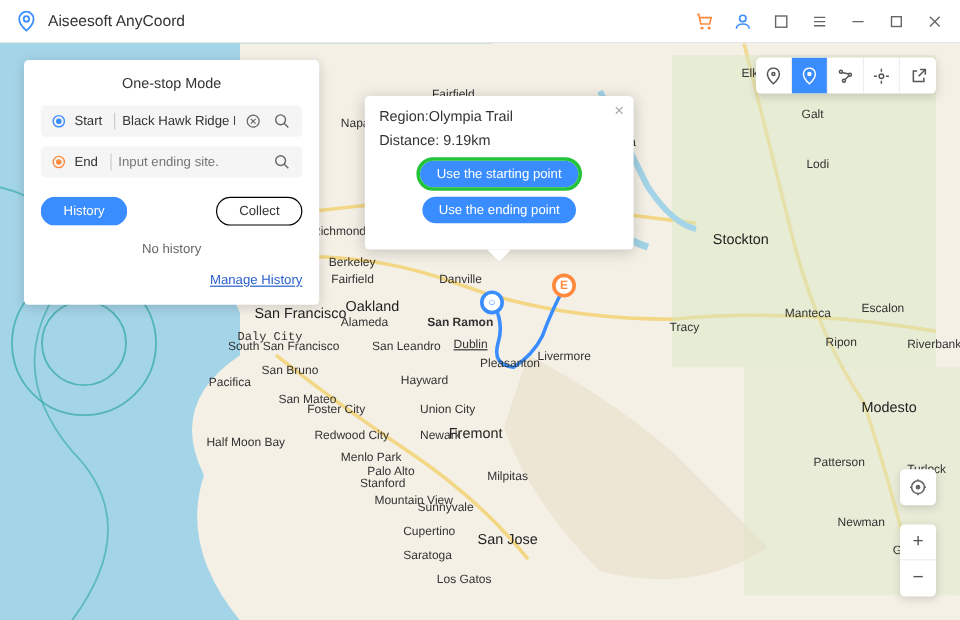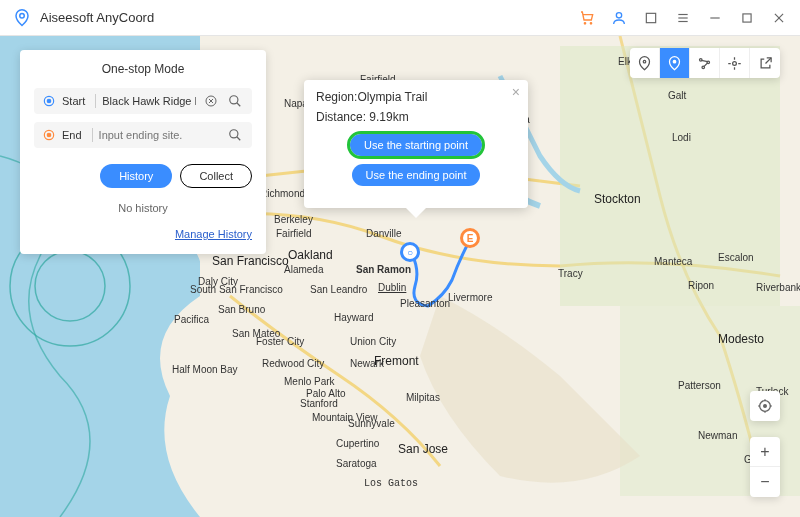--- a/index.html
+++ b/index.html
@@ -24,21 +24,21 @@
 
 
 .left-panel { position: absolute; top: 14px; left: 20px; width: 246px; background: #fff; border-radius: 4px; box-shadow: 0 2px 10px rgba(0,0,0,0.15); padding: 12px 14px 14px; }
 .panel-title { text-align: center; font-size: 12px; font-weight: normal; color: #333; margin-bottom: 12px; }
 .input-row { display: flex; align-items: center; gap: 6px; background: #f5f5f5; border-radius: 4px; padding: 4px 8px; margin-bottom: 8px; position: relative; }
 .input-row .marker-icon { width: 14px; height: 14px; flex-shrink: 0; }
 .input-row .lbl { font-size: 11px; color: #333; margin-right: 4px; }
 .input-row .sep { width: 1px; height: 14px; background: #ccc; }
 .input-row input { flex: 1; border: none; background: transparent; font-size: 11px; color: #333; outline: none; min-width: 0; }
 .input-row .clear-btn, .input-row .search-btn { width: 18px; height: 18px; display: flex; align-items: center; justify-content: center; cursor: pointer; color: #666; flex-shrink: 0; }
-.btn-row { display: flex; justify-content: flex-end; gap: 8px; margin-top: 16px; }
+.btn-row { display: flex; justify-content: space-between; gap: 8px; margin-top: 16px; }
 .btn-pill { padding: 5px 18px; border-radius: 14px; font-size: 11px; cursor: pointer; border: 1px solid transparent; }
 .btn-pill.primary { background: #3a8dff; color: #fff; }
 .btn-pill.secondary { background: #fff; color: #333; border: 1px solid #000000; }
 .no-history { text-align: center; font-size: 11px; color: #666; margin-top: 14px; }
 .manage-link { text-align: right; font-size: 11px; color: #2a5fcc; text-decoration: underline; margin-top: 14px; cursor: pointer; }
 
 
 .tooltip { position: absolute; top: 44px; left: 304px; width: 224px; background: #fff; border-radius: 4px; box-shadow: 0 2px 12px rgba(0,0,0,0.2); padding: 10px 12px 14px; }
 .tooltip .close-x { position: absolute; top: 4px; right: 8px; color: #aaa; font-size: 14px; cursor: pointer; }
 .tooltip .region { font-size: 12px; color: #333; margin-bottom: 6px; }
@@ -183,35 +183,35 @@
         <div class="city big" style="left: 288px; top: 212px;">Oakland</div>
         <div class="city" style="left: 284px; top: 228px;">Alameda</div>
         <div class="city" style="left: 310px; top: 248px;">San Leandro</div>
         <div class="city" style="left: 334px; top: 276px;">Hayward</div>
         <div class="city big" style="left: 374px; top: 318px;">Fremont</div>
         <div class="city" style="left: 406px; top: 356px;">Milpitas</div>
         <div class="city" style="left: 348px; top: 382px;">Sunnyvale</div>
         <div class="city big" style="left: 398px; top: 406px;">San Jose</div>
         <div class="city" style="left: 336px; top: 402px;">Cupertino</div>
         <div class="city" style="left: 336px; top: 422px;">Saratoga</div>
-        <div class="city" style="left: 364px; top: 442px; font-family: Liberation Mono, monospace;">Los Gatos</div>
+        <div class="city" style="left: 364px; top: 442px;">Los Gatos</div>
         <div class="city" style="left: 306px; top: 352px;">Palo Alto</div>
         <div class="city" style="left: 284px; top: 340px;">Menlo Park</div>
         <div class="city" style="left: 262px; top: 322px;">Redwood City</div>
         <div class="city" style="left: 232px; top: 292px;">San Mateo</div>
         <div class="city" style="left: 218px; top: 268px;">San Bruno</div>
         <div class="city" style="left: 190px; top: 248px;">South San Francisco</div>
         <div class="city big" style="left: 212px; top: 218px;">San Francisco</div>
         <div class="city" style="left: 260px; top: 152px;">Richmond</div>
         <div class="city" style="left: 490px; top: 78px;">Rio Vista</div>
         <div class="city" style="left: 312px; top: 376px;">Mountain View</div>
         <div class="city" style="left: 256px; top: 300px;">Foster City</div>
         <div class="city" style="left: 174px; top: 278px;">Pacifica</div>
         <div class="city" style="left: 172px; top: 328px;">Half Moon Bay</div>
-        <div class="city" style="left: 198px; top: 240px;">Daly City</div>
+        <div class="city" style="left: 198px; top: 240px; font-family: Liberation Mono, monospace;">Daly City</div>
         <div class="city" style="left: 300px; top: 362px;">Stanford</div>
         <div class="city" style="left: 350px; top: 300px;">Union City</div>
         <div class="city" style="left: 350px; top: 322px;">Newark</div>
       </div>
   </div>
 
   <div class="pin start">○</div>
   <div class="pin end">E</div>
 
   <div class="left-panel">

